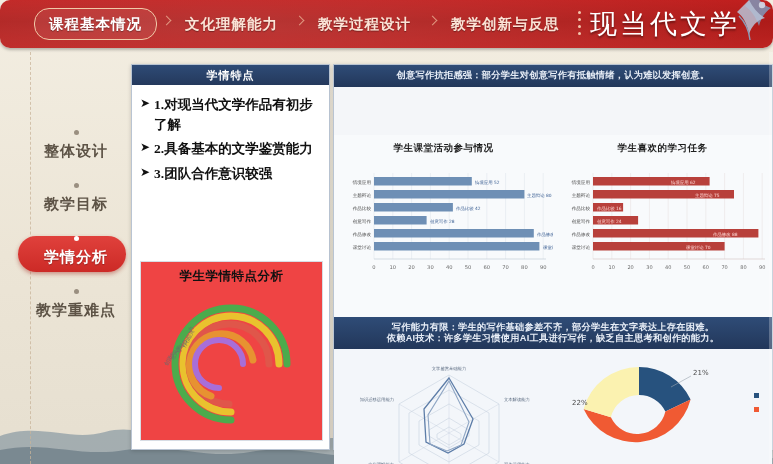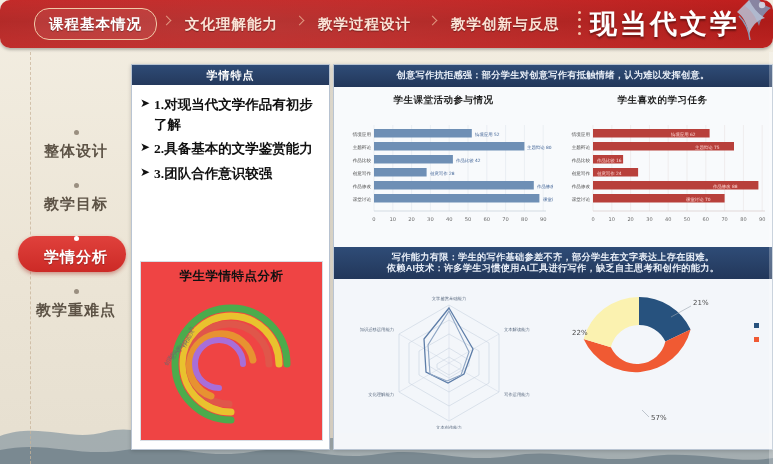--- a/index.html
+++ b/index.html
@@ -28,21 +28,21 @@
      padding:0 12px;color:#fbe3d6;font-size:14.5px;font-weight:700;letter-spacing:1px;
      white-space:nowrap;text-shadow:0 1px 1px rgba(0,0,0,.35);}
   .tab.active{color:#ffffff;border:1px solid #f0c9a8;border-radius:15px;
      background:rgba(255,255,255,.07);padding:0 14px;}
   .tab-sep{width:16px;height:48px;position:relative;}
   .tab-sep::after{content:"";position:absolute;left:6px;top:17px;width:6px;height:6px;
      border-top:1.4px solid #e8a98e;border-right:1.4px solid #e8a98e;transform:rotate(45deg);opacity:.85;}
   #dot-sep{width:3px;height:30px;margin:0 10px 0 6px;position:relative;}
   #dot-sep i{position:absolute;left:0;width:3px;height:3px;border-radius:50%;background:#f2c6ad;}
   #title-main{position:absolute;left:590px;top:4px;height:40px;display:flex;align-items:center;
-     color:#fff;font-size:27px;font-weight:700;letter-spacing:3px;
+     color:#fff;font-size:27px;font-weight:400;letter-spacing:3px;
      text-shadow:0 2px 2px rgba(0,0,0,.4);white-space:nowrap;}
   
   #top-deco{position:absolute;right:0;top:-8px;width:48px;height:58px;opacity:.95;}
 
   
   #sidebar{position:absolute;left:18px;top:130px;width:108px;}
   .nav-item{display:flex;align-items:center;gap:7px;height:36px;margin-bottom:17px;
      padding-left:8px;border-radius:18px;flex-direction:column;}
   .nav-dot{width:5px;height:5px;border-radius:50%;background:#9a8f80;flex:0 0 auto;}
   .nav-label{font-size:15px;color:#5d5346;font-weight:700;letter-spacing:1px;white-space:nowrap;}
@@ -70,21 +70,21 @@
 
   
   #right-card{position:absolute;left:333px;top:64px;width:438px;height:384px;
      background:#f4f6f9;border:1px solid #b9c4d2;box-shadow:0 1px 4px rgba(0,0,0,.18);}
   .banner{height:22px;width:100%;
      background:linear-gradient(180deg,#2f4c77 0%,#22375a 100%);
      display:flex;flex-direction:column;align-items:center;justify-content:center;
      color:#e8eef7;font-size:9.2px;font-weight:700;letter-spacing:.3px;text-align:center;}
   .banner.two-line{height:32px;}
   .banner .ln{line-height:11.5px;white-space:nowrap;}
-  #charts-row-1{display:flex;height:160px;background:#f8fafc;}
+  #charts-row-1{display:flex;height:182px;background:#f8fafc;margin-top:48px;}
   .chart-cell{flex:1;position:relative;}
   .chart-title{text-align:center;font-size:9.5px;font-weight:700;color:#1f1f1f;
      padding-top:7px;letter-spacing:.5px;}
   #charts-row-2{display:flex;height:auto;background:#f3f6fa;}
   .mini-label{font-size:4.6px;fill:#4a4a4a;}
   .axis-num{font-size:5.2px;fill:#6b6b6b;}
 
   
   #right-strip{position:absolute;right:0;top:52px;bottom:0;width:4px;background:rgba(255,255,255,.25);}
 </style>

